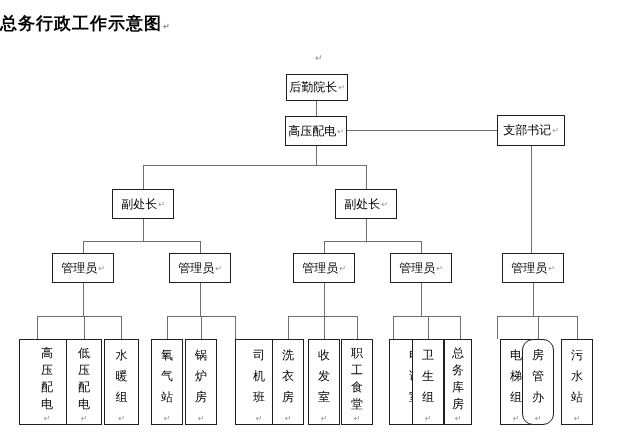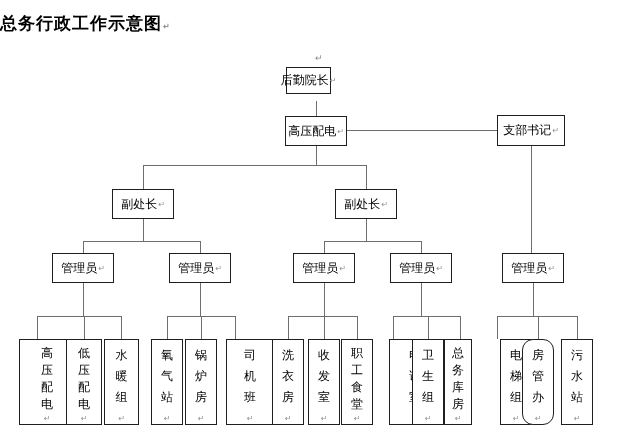--- a/index.html
+++ b/index.html
@@ -79,21 +79,21 @@
 <body>
 
 <div id="canvas">
 
   <div class="title">
     <span>总务行政工作示意图</span><span class="pmark">↵</span>
   </div>
 
   <span class="floatmark" style="left:315px; top:53px;">↵</span>
 
-  <div class="obox" style="left:286px; top:67px; width:45px; height:27px;">
+  <div class="obox" style="left:286px; top:74px; width:62px; height:27px;">
     <span>后勤院长</span>
       <span class="pmark">↵</span>
   </div>
 
   <div class="obox" style="left:285px; top:116px; width:62px; height:30px;">
     <span>高压配电</span>
       <span class="pmark">↵</span>
   </div>
   <div class="obox" style="left:497px; top:115px; width:68px; height:31px;">
     <span>支部书记</span>
@@ -143,21 +143,21 @@
       <span class="pmark">↵</span>
     </div>
   <div class="unit" style="left:151px; width:32px;">
       <div class="vlabel">氧气站</div>
       <span class="pmark">↵</span>
     </div>
   <div class="unit" style="left:185px; width:32px;">
       <div class="vlabel">锅炉房</div>
       <span class="pmark">↵</span>
     </div>
-  <div class="unit" style="left:226px; width:48px;">
+  <div class="unit" style="left:235px; width:48px;">
       <div class="vlabel">司机班</div>
       <span class="pmark">↵</span>
     </div>
   <div class="unit" style="left:272px; width:32px;">
       <div class="vlabel">洗衣房</div>
       <span class="pmark">↵</span>
     </div>
   <div class="unit" style="left:308px; width:32px;">
       <div class="vlabel">收发室</div>
       <span class="pmark">↵</span>

